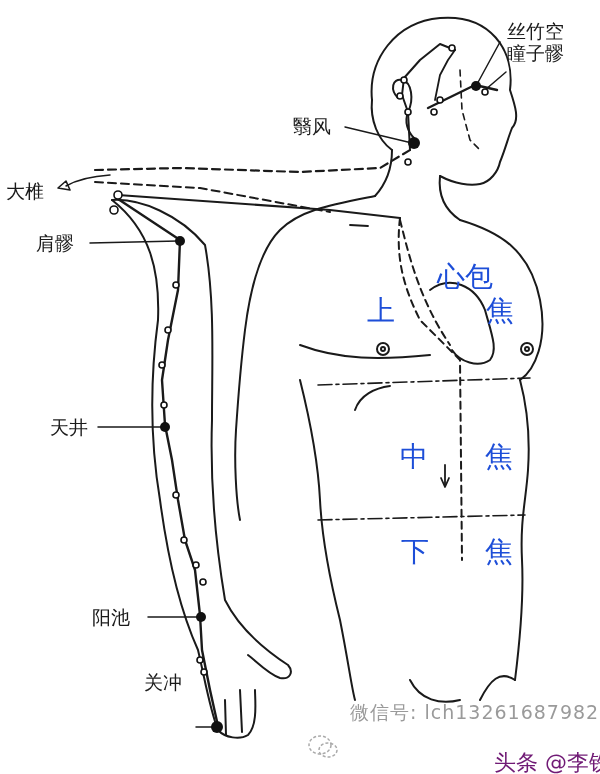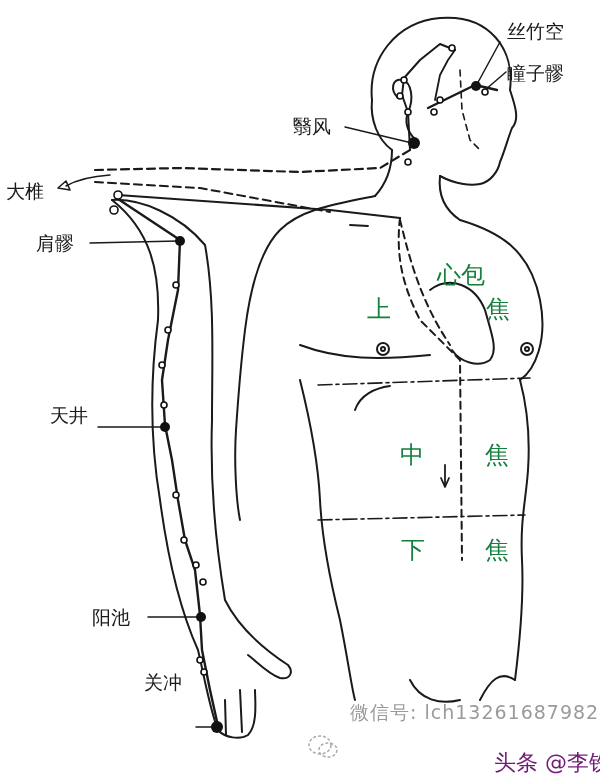--- a/index.html
+++ b/index.html
@@ -1,20 +1,20 @@
 <!DOCTYPE html>
 <html><head>
 <meta charset="utf-8">
 <style>
   html, body { margin:0; padding:0; background:#ffffff; }
   body { width:600px; height:774px; position:relative; overflow:hidden;
          font-family:"DejaVu Sans", sans-serif; }
   #stage { position:absolute; left:0; top:0; width:600px; height:760px; }
   .lbl { position:absolute; font-size:19px; color:#1a1a1a; line-height:1; white-space:nowrap; }
-  .region { position:absolute; font-size:24px; color:#15803d; line-height:1; }
+  .region { position:absolute; font-size:28px; color:#1d4ed8; line-height:1; }
   .wm { position:absolute; left:350px; top:700px; font-size:19px; color:#9a9a9a;
         letter-spacing:1px; white-space:nowrap; }
   .wm2 { position:absolute; left:494px; top:748px; font-size:22px; color:#701a75; white-space:nowrap; }
   .wmlogo { position:absolute; left:306px; top:732px; width:34px; height:30px; }
 </style>
 </head>
 <body>
 
 <div id="stage">
   <svg width="600" height="774" viewBox="0 0 600 774" fill="none" stroke="#1a1a1a" stroke-width="2" stroke-linecap="round" stroke-linejoin="round">
@@ -114,25 +114,25 @@
         <circle cx="408" cy="162" r="3"></circle>
       <circle cx="452" cy="48" r="3"></circle>
         <circle cx="440" cy="100" r="3"></circle>
       <circle cx="434" cy="112" r="3"></circle>
         <circle cx="485" cy="92" r="3"></circle>
     </g>
   </svg>
 
   
   <div class="lbl" style="left:507px;top:22px">丝竹空</div>
-  <div class="lbl" style="left:507px;top:64px">瞳子髎</div>
+  <div class="lbl" style="left:507px;top:44px">瞳子髎</div>
   <div class="lbl" style="left:293px;top:117px">翳风</div>
   <div class="lbl" style="left:6px;top:182px">大椎</div>
   <div class="lbl" style="left:36px;top:234px">肩髎</div>
-  <div class="lbl" style="left:50px;top:406px">天井</div>
+  <div class="lbl" style="left:50px;top:418px">天井</div>
   <div class="lbl" style="left:92px;top:608px">阳池</div>
   <div class="lbl" style="left:144px;top:673px">关冲</div>
 
   
   <div class="region" style="left:437px;top:263px">心包</div>
   <div class="region" style="left:367px;top:297px">上</div>
   <div class="region" style="left:486px;top:297px">焦</div>
   <div class="region" style="left:400px;top:443px">中</div>
   <div class="region" style="left:485px;top:443px">焦</div>
   <div class="region" style="left:401px;top:538px">下</div>

